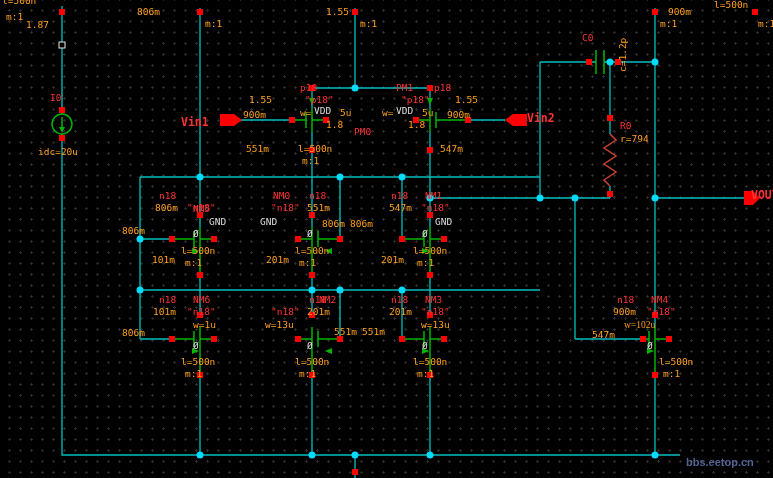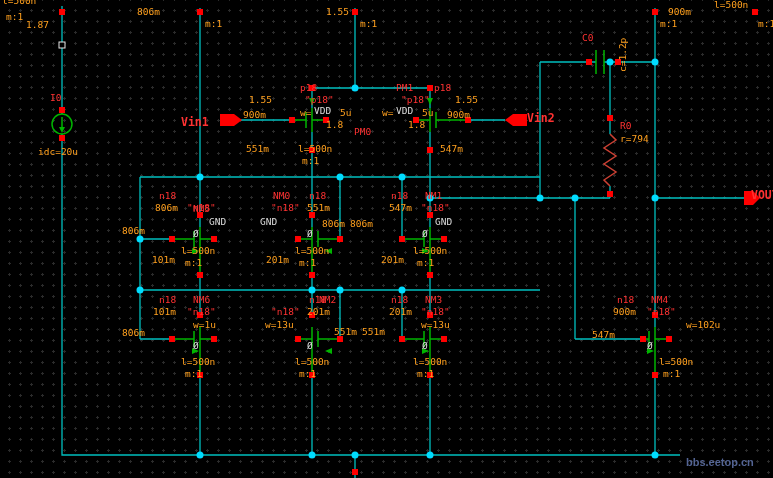--- a/index.html
+++ b/index.html
@@ -272,21 +272,21 @@
       <span class="lbl r" style="left: 651px; top: 295px;">NM4</span>
       <span class="lbl o" style="left: 613px; top: 307px;">900m</span>
       <span class="lbl r" style="left: 647px; top: 307px;">"n18"</span>
       <span class="lbl o" style="left: 122px; top: 328px;">806m</span>
       <span class="lbl o" style="left: 193px; top: 320px;">w=1u</span>
       <span class="lbl o" style="left: 265px; top: 320px;">w=13u</span>
       <span class="lbl o" style="left: 334px; top: 327px;">551m</span>
       <span class="lbl o" style="left: 362px; top: 327px;">551m</span>
       <span class="lbl o" style="left: 421px; top: 320px;">w=13u</span>
       <span class="lbl o" style="left: 592px; top: 330px;">547m</span>
-      <span class="lbl o" style="left: 686px; top: 320px;">w=102u</span>
+      <span class="lbl o" style="left: 624px; top: 320px; font-family: Liberation Serif, serif;">w=102u</span>
       <span class="lbl w" style="left: 193px; top: 341px;">Ø</span>
       <span class="lbl w" style="left: 307px; top: 341px;">Ø</span>
       <span class="lbl w" style="left: 422px; top: 341px;">Ø</span>
       <span class="lbl w" style="left: 647px; top: 341px;">Ø</span>
       <span class="lbl o" style="left: 181px; top: 357px;">l=500n</span>
       <span class="lbl o" style="left: 185px; top: 369px;">m:1</span>
       <span class="lbl o" style="left: 295px; top: 357px;">l=500n</span>
       <span class="lbl o" style="left: 299px; top: 369px;">m:1</span>
       <span class="lbl o" style="left: 413px; top: 357px;">l=500n</span>
       <span class="lbl o" style="left: 417px; top: 369px;">m:1</span>

